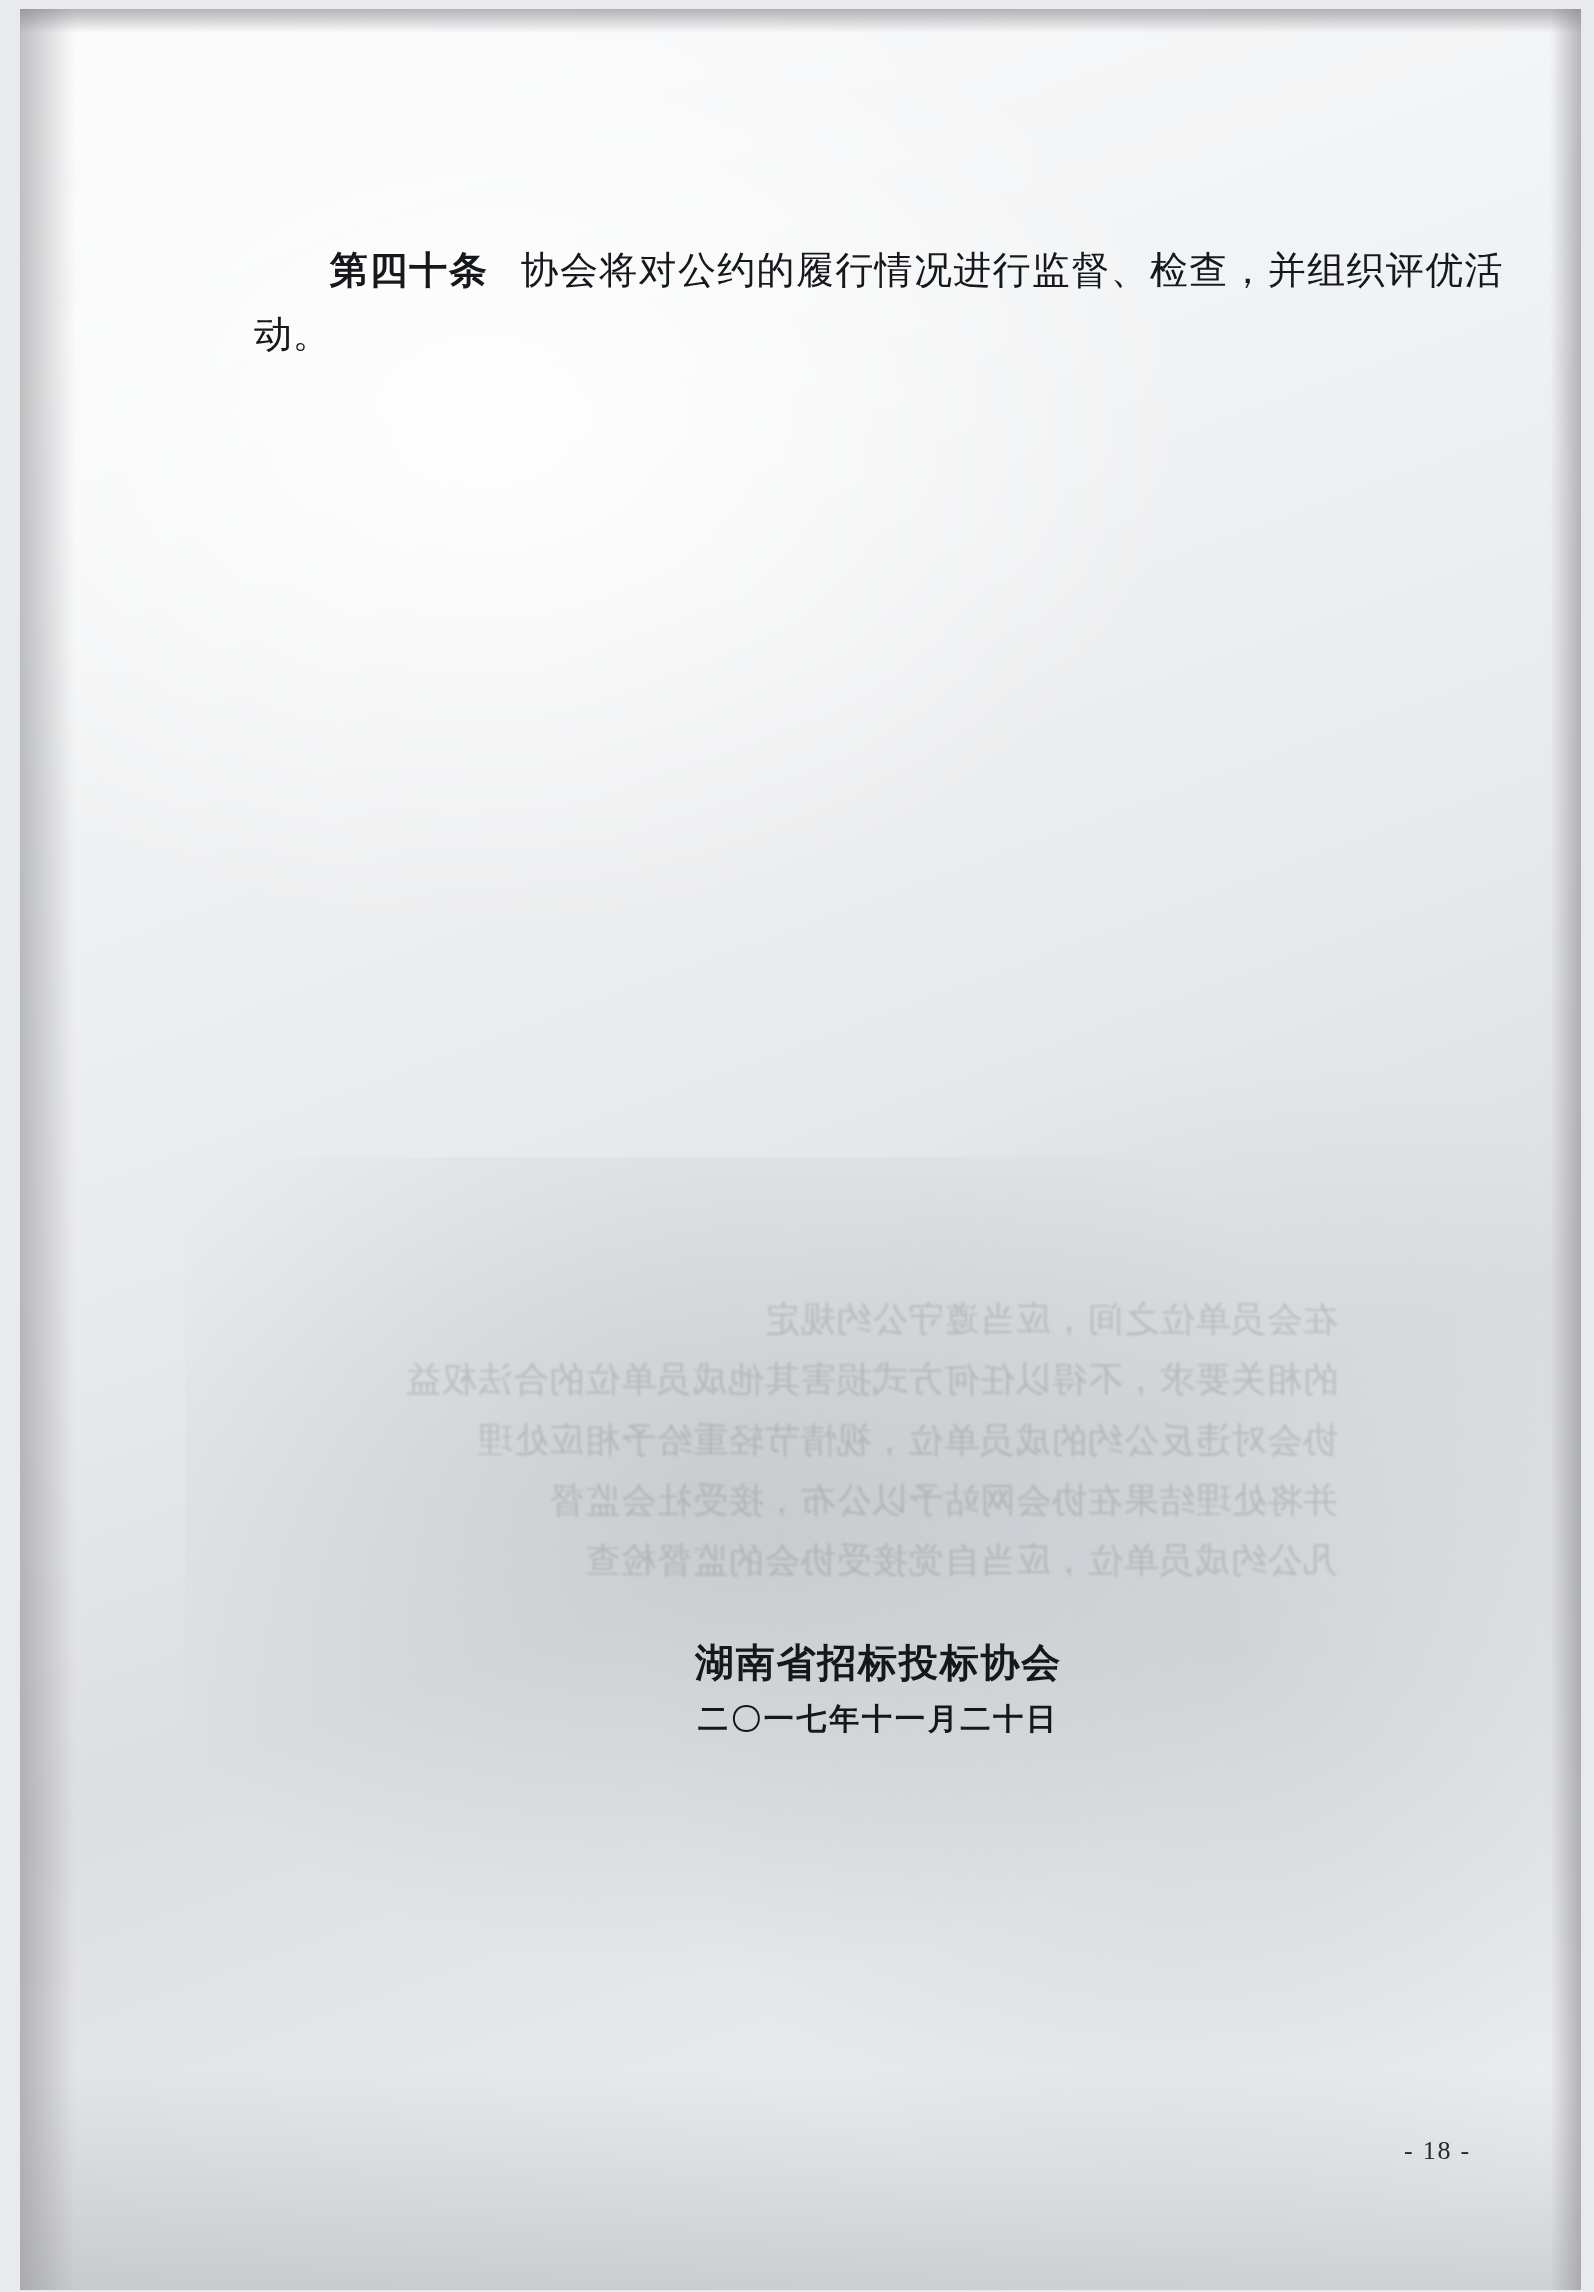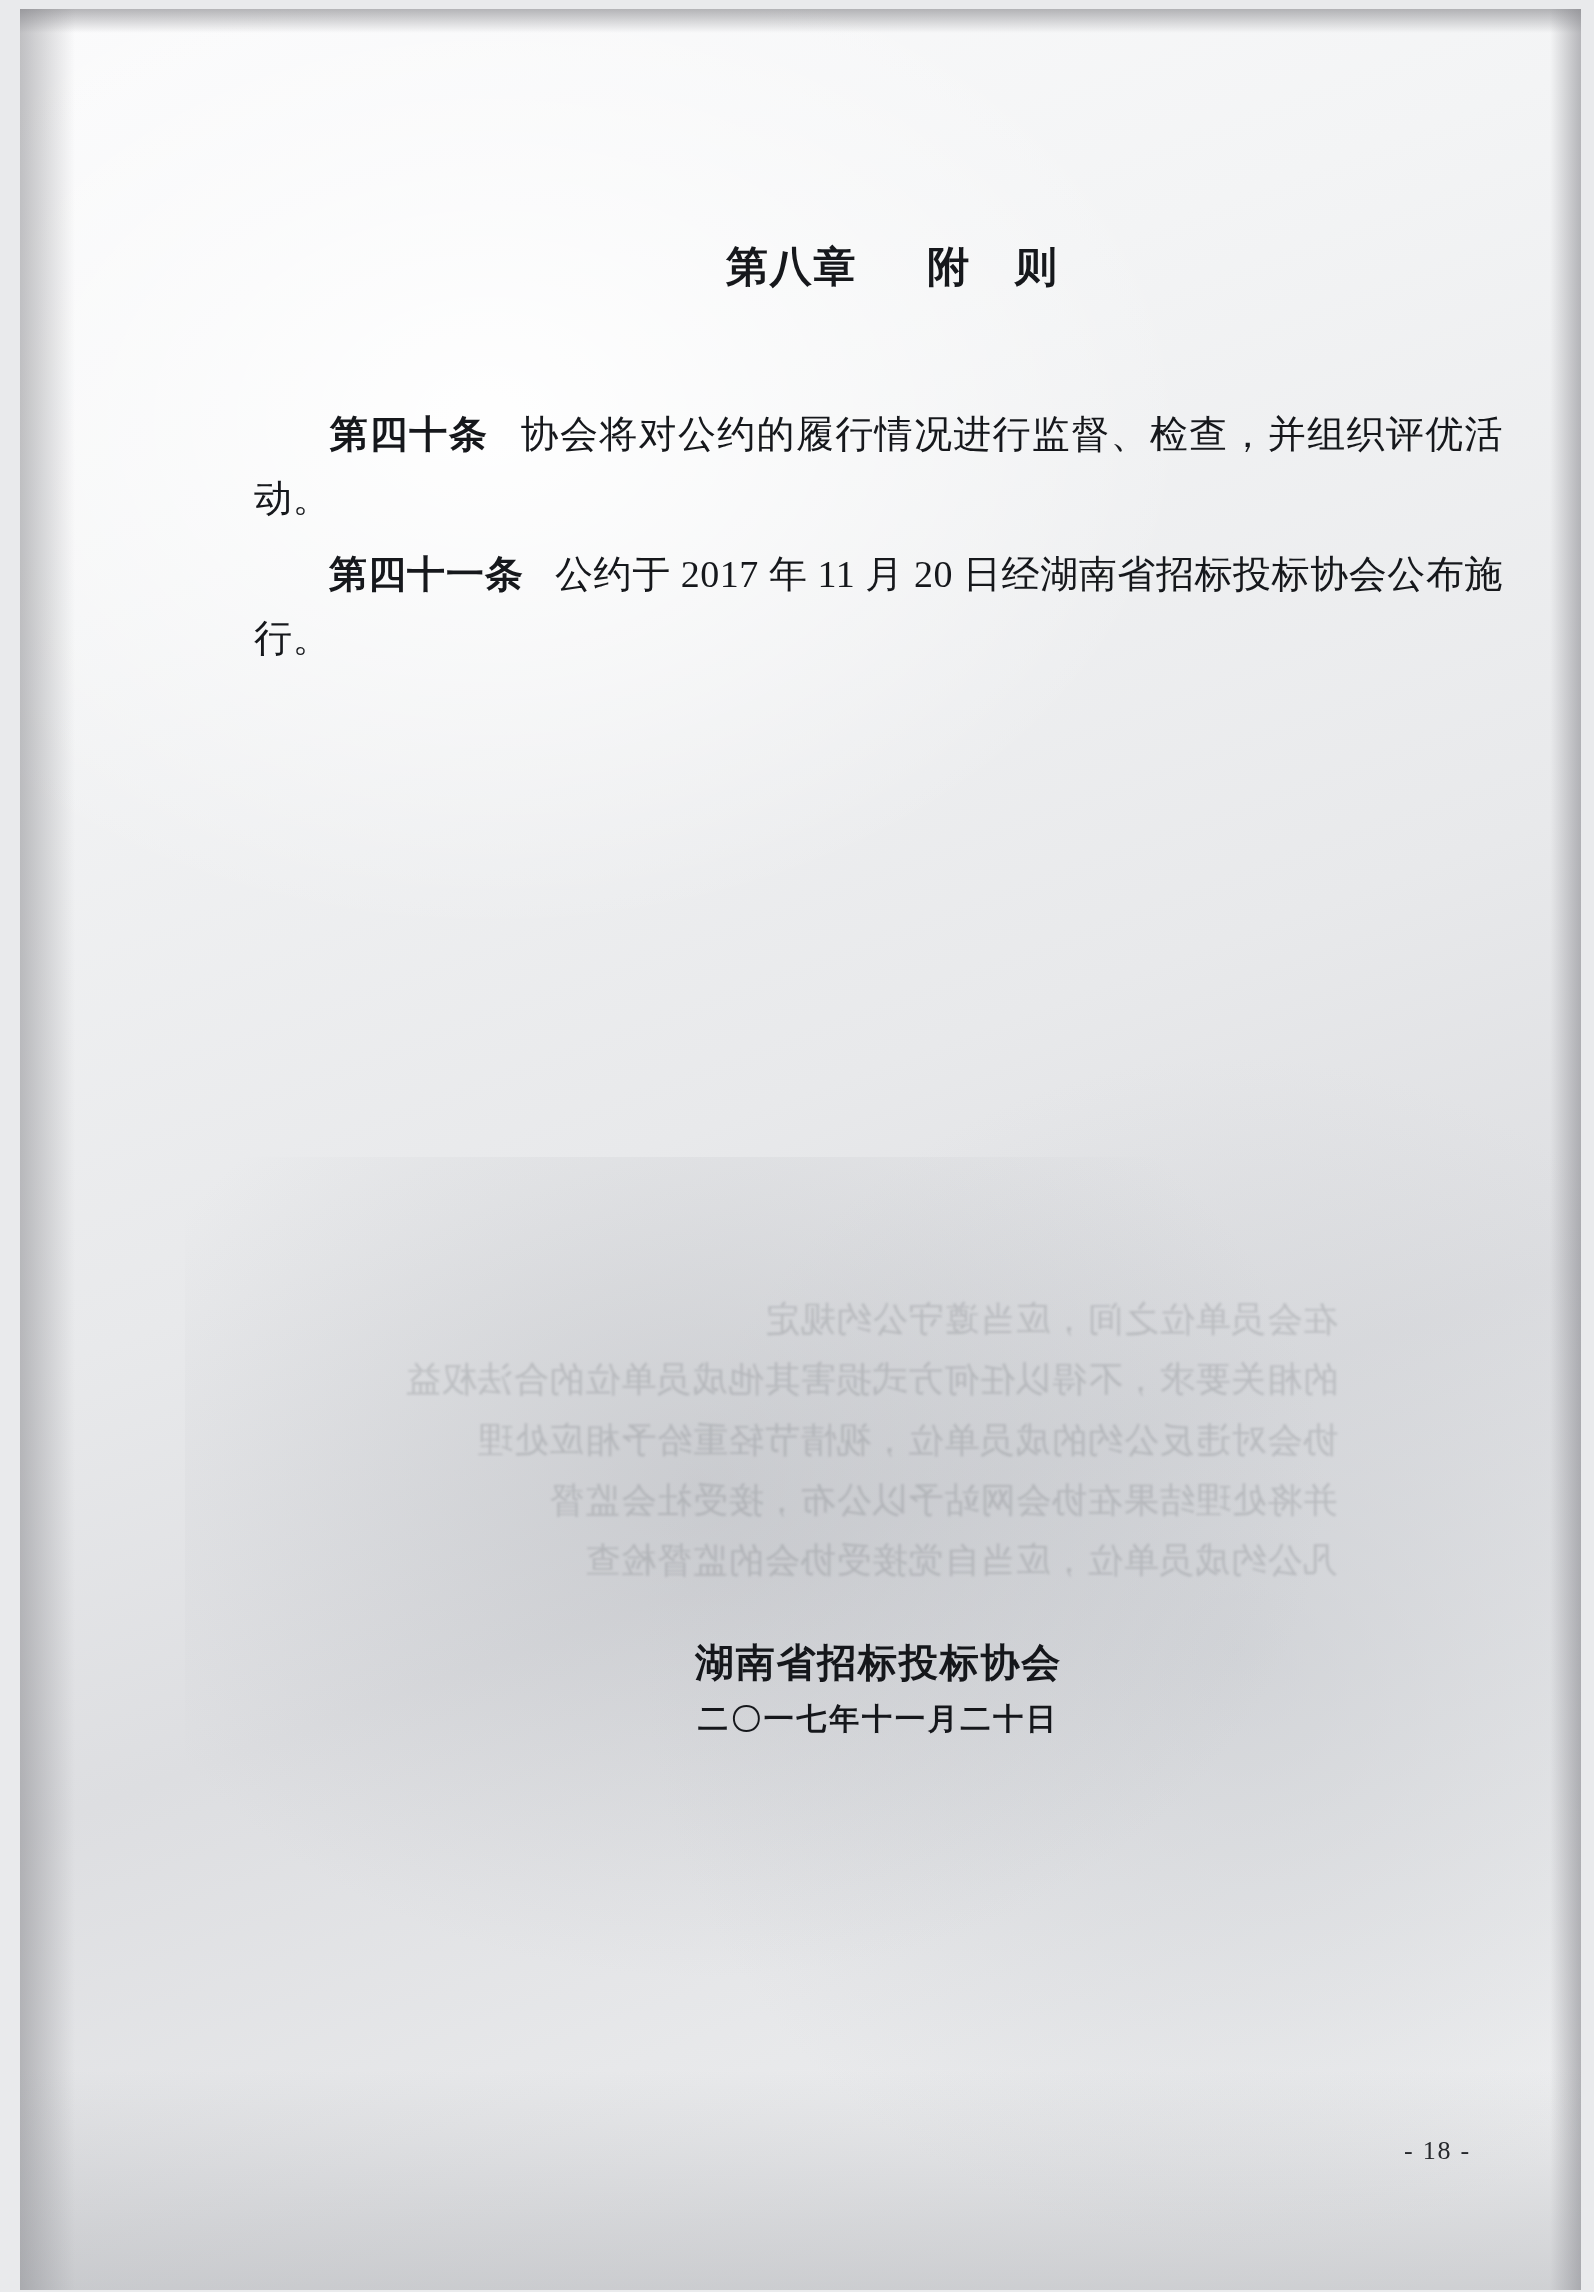--- a/index.html
+++ b/index.html
@@ -156,33 +156,25 @@
 
     <div class="bleed">
       <div>在会员单位之间，应当遵守公约规定</div>
       <div>的相关要求，不得以任何方式损害其他成员单位的合法权益</div>
       <div>协会对违反公约的成员单位，视情节轻重给予相应处理</div>
       <div>并将处理结果在协会网站予以公布，接受社会监督</div>
       <div>凡公约成员单位，应当自觉接受协会的监督检查</div>
     </div>
 
     <div class="content">
-      <h1 class="chapter-title">
-        <span>第八章</span>
-        <span class="gap"></span>
-        <span>附　则</span>
-      </h1>
 
       <p class="para">
         <span class="ind"></span><span class="art">第四十条</span><span class="sp"></span><span>协会将对公约的履行情况进行监督、检查，并组织评优活动。</span>
       </p>
 
-      <p class="para">
-        <span class="ind"></span><span class="art">第四十一条</span><span class="sp"></span><span>公约于 2017 年 11 月 20 日经湖南省招标投标协会公布施行。</span>
-      </p>
 
 
     </div>
 
     <div class="signature">
       <div class="sig-org">湖南省招标投标协会</div>
       <div class="sig-date">二〇一七年十一月二十日</div>
     </div>
 
     <div class="page-number">- 18 -</div>

